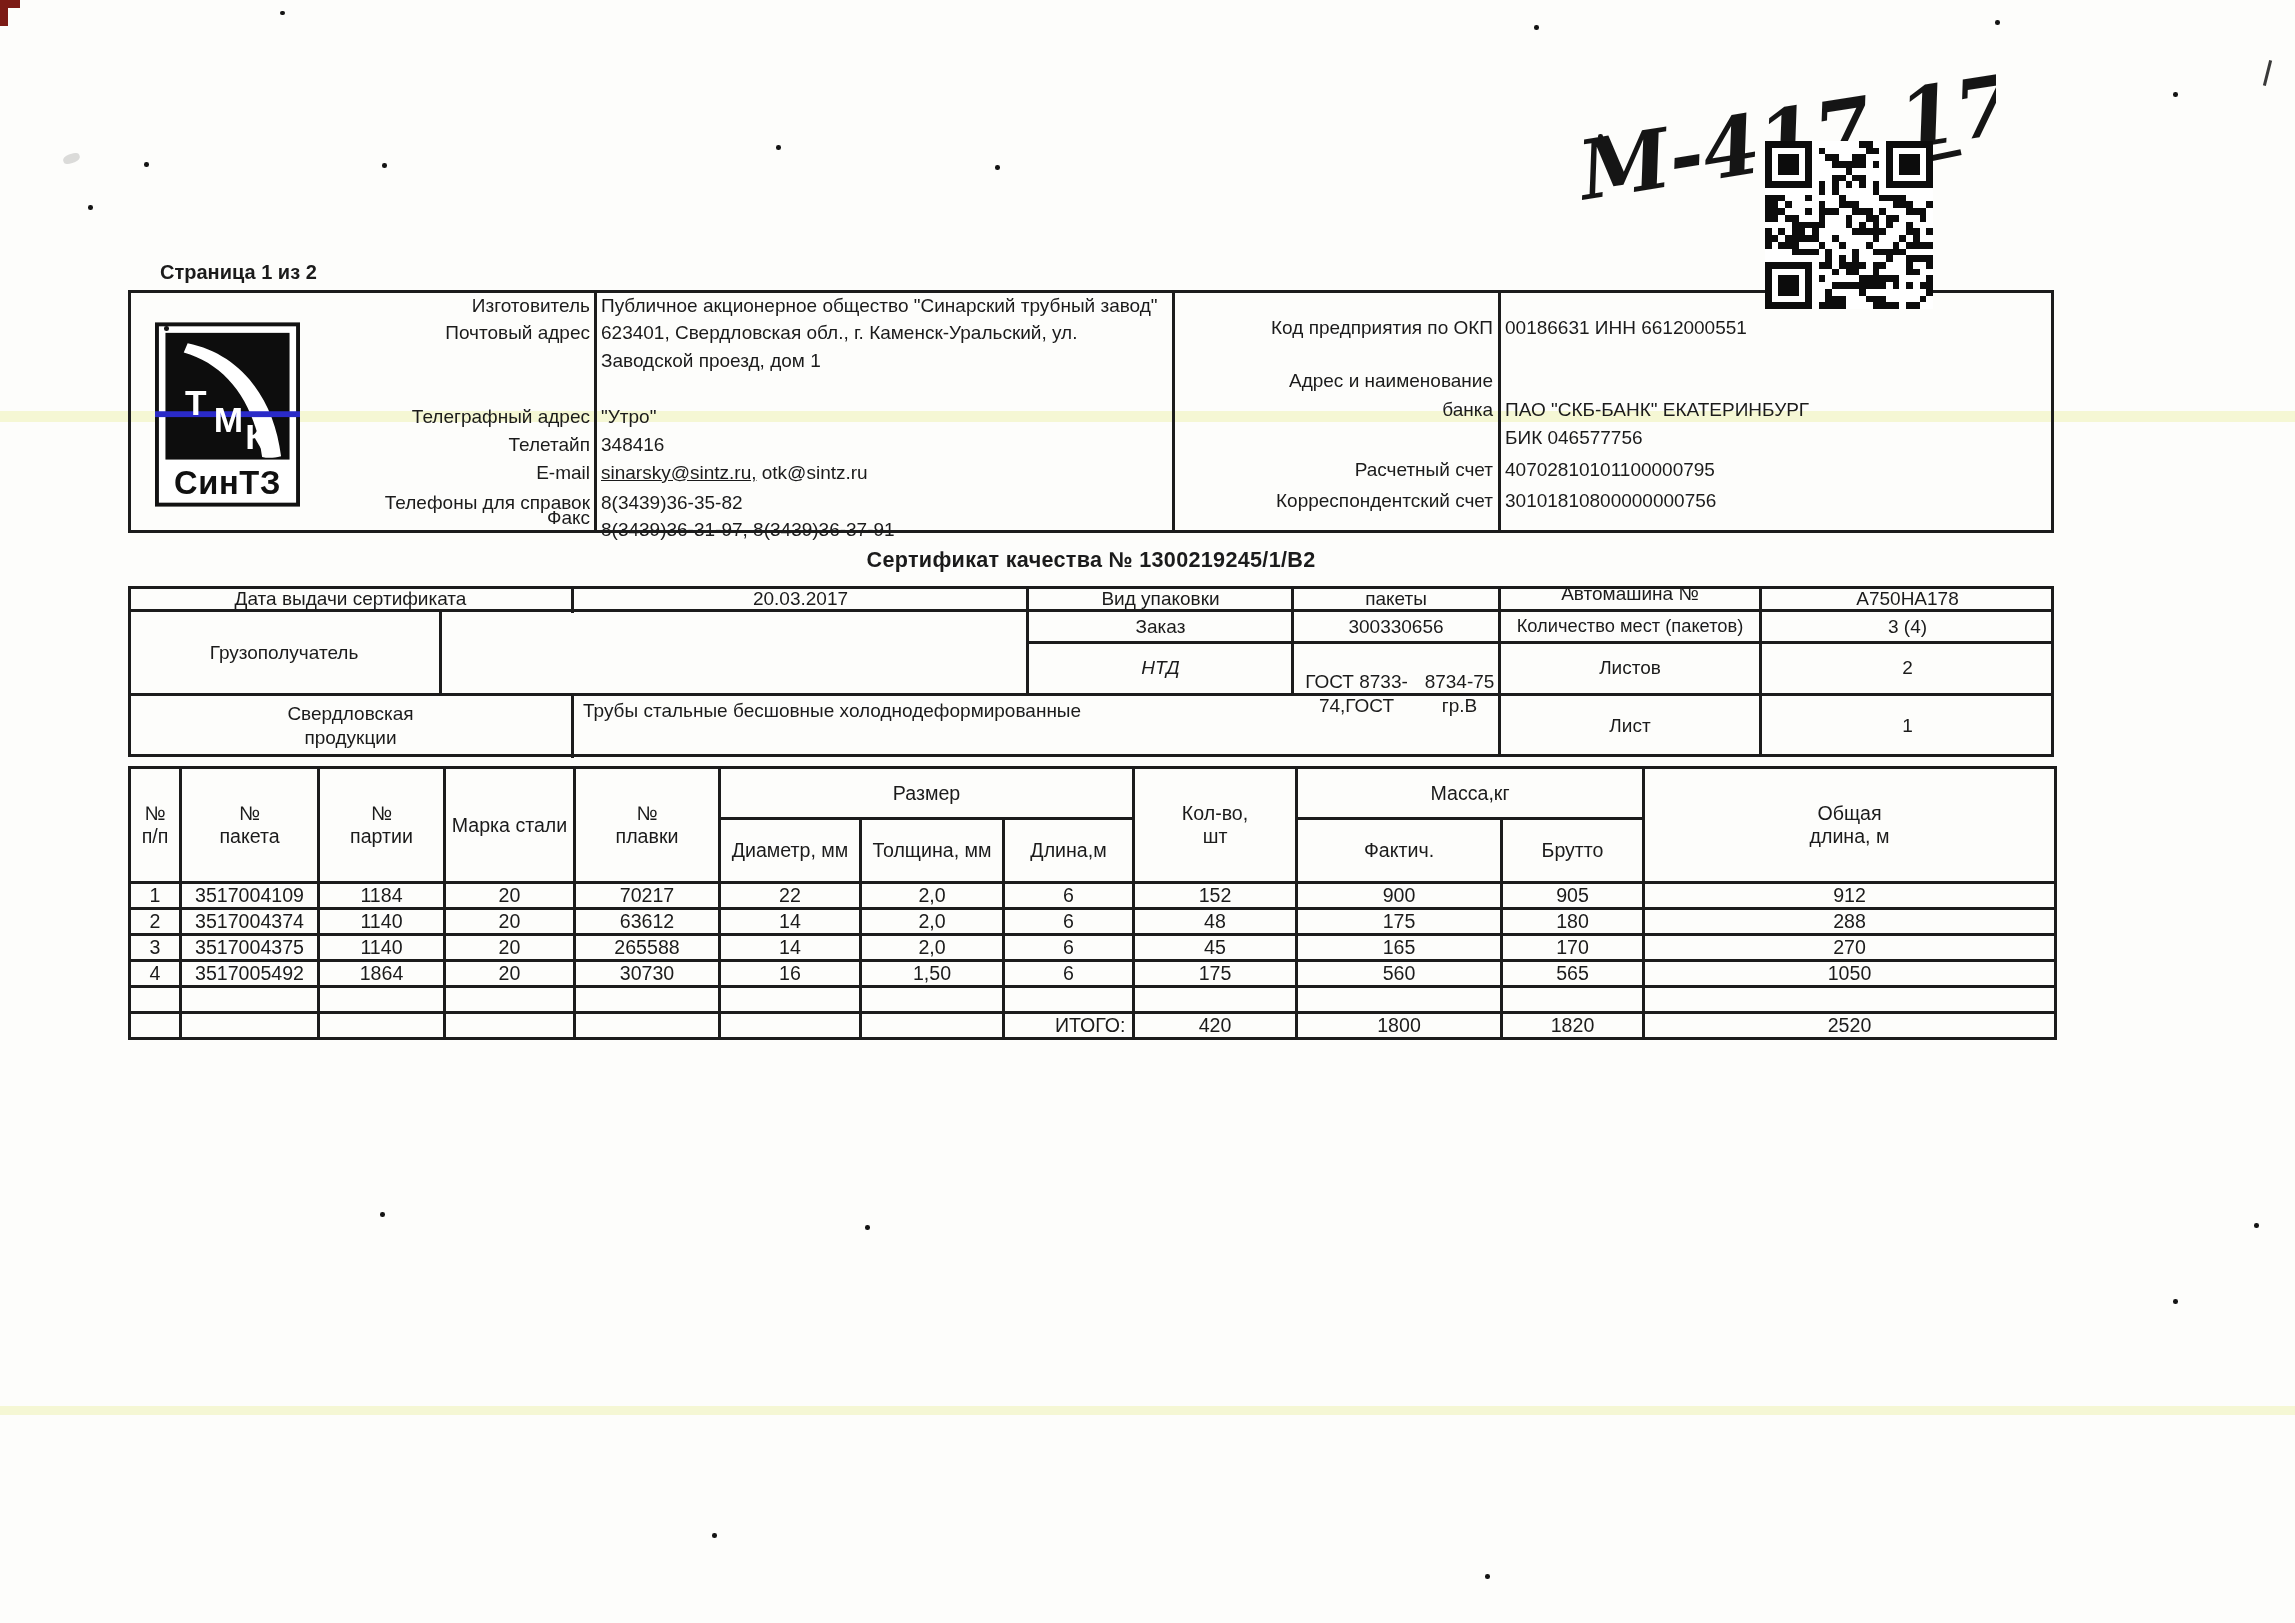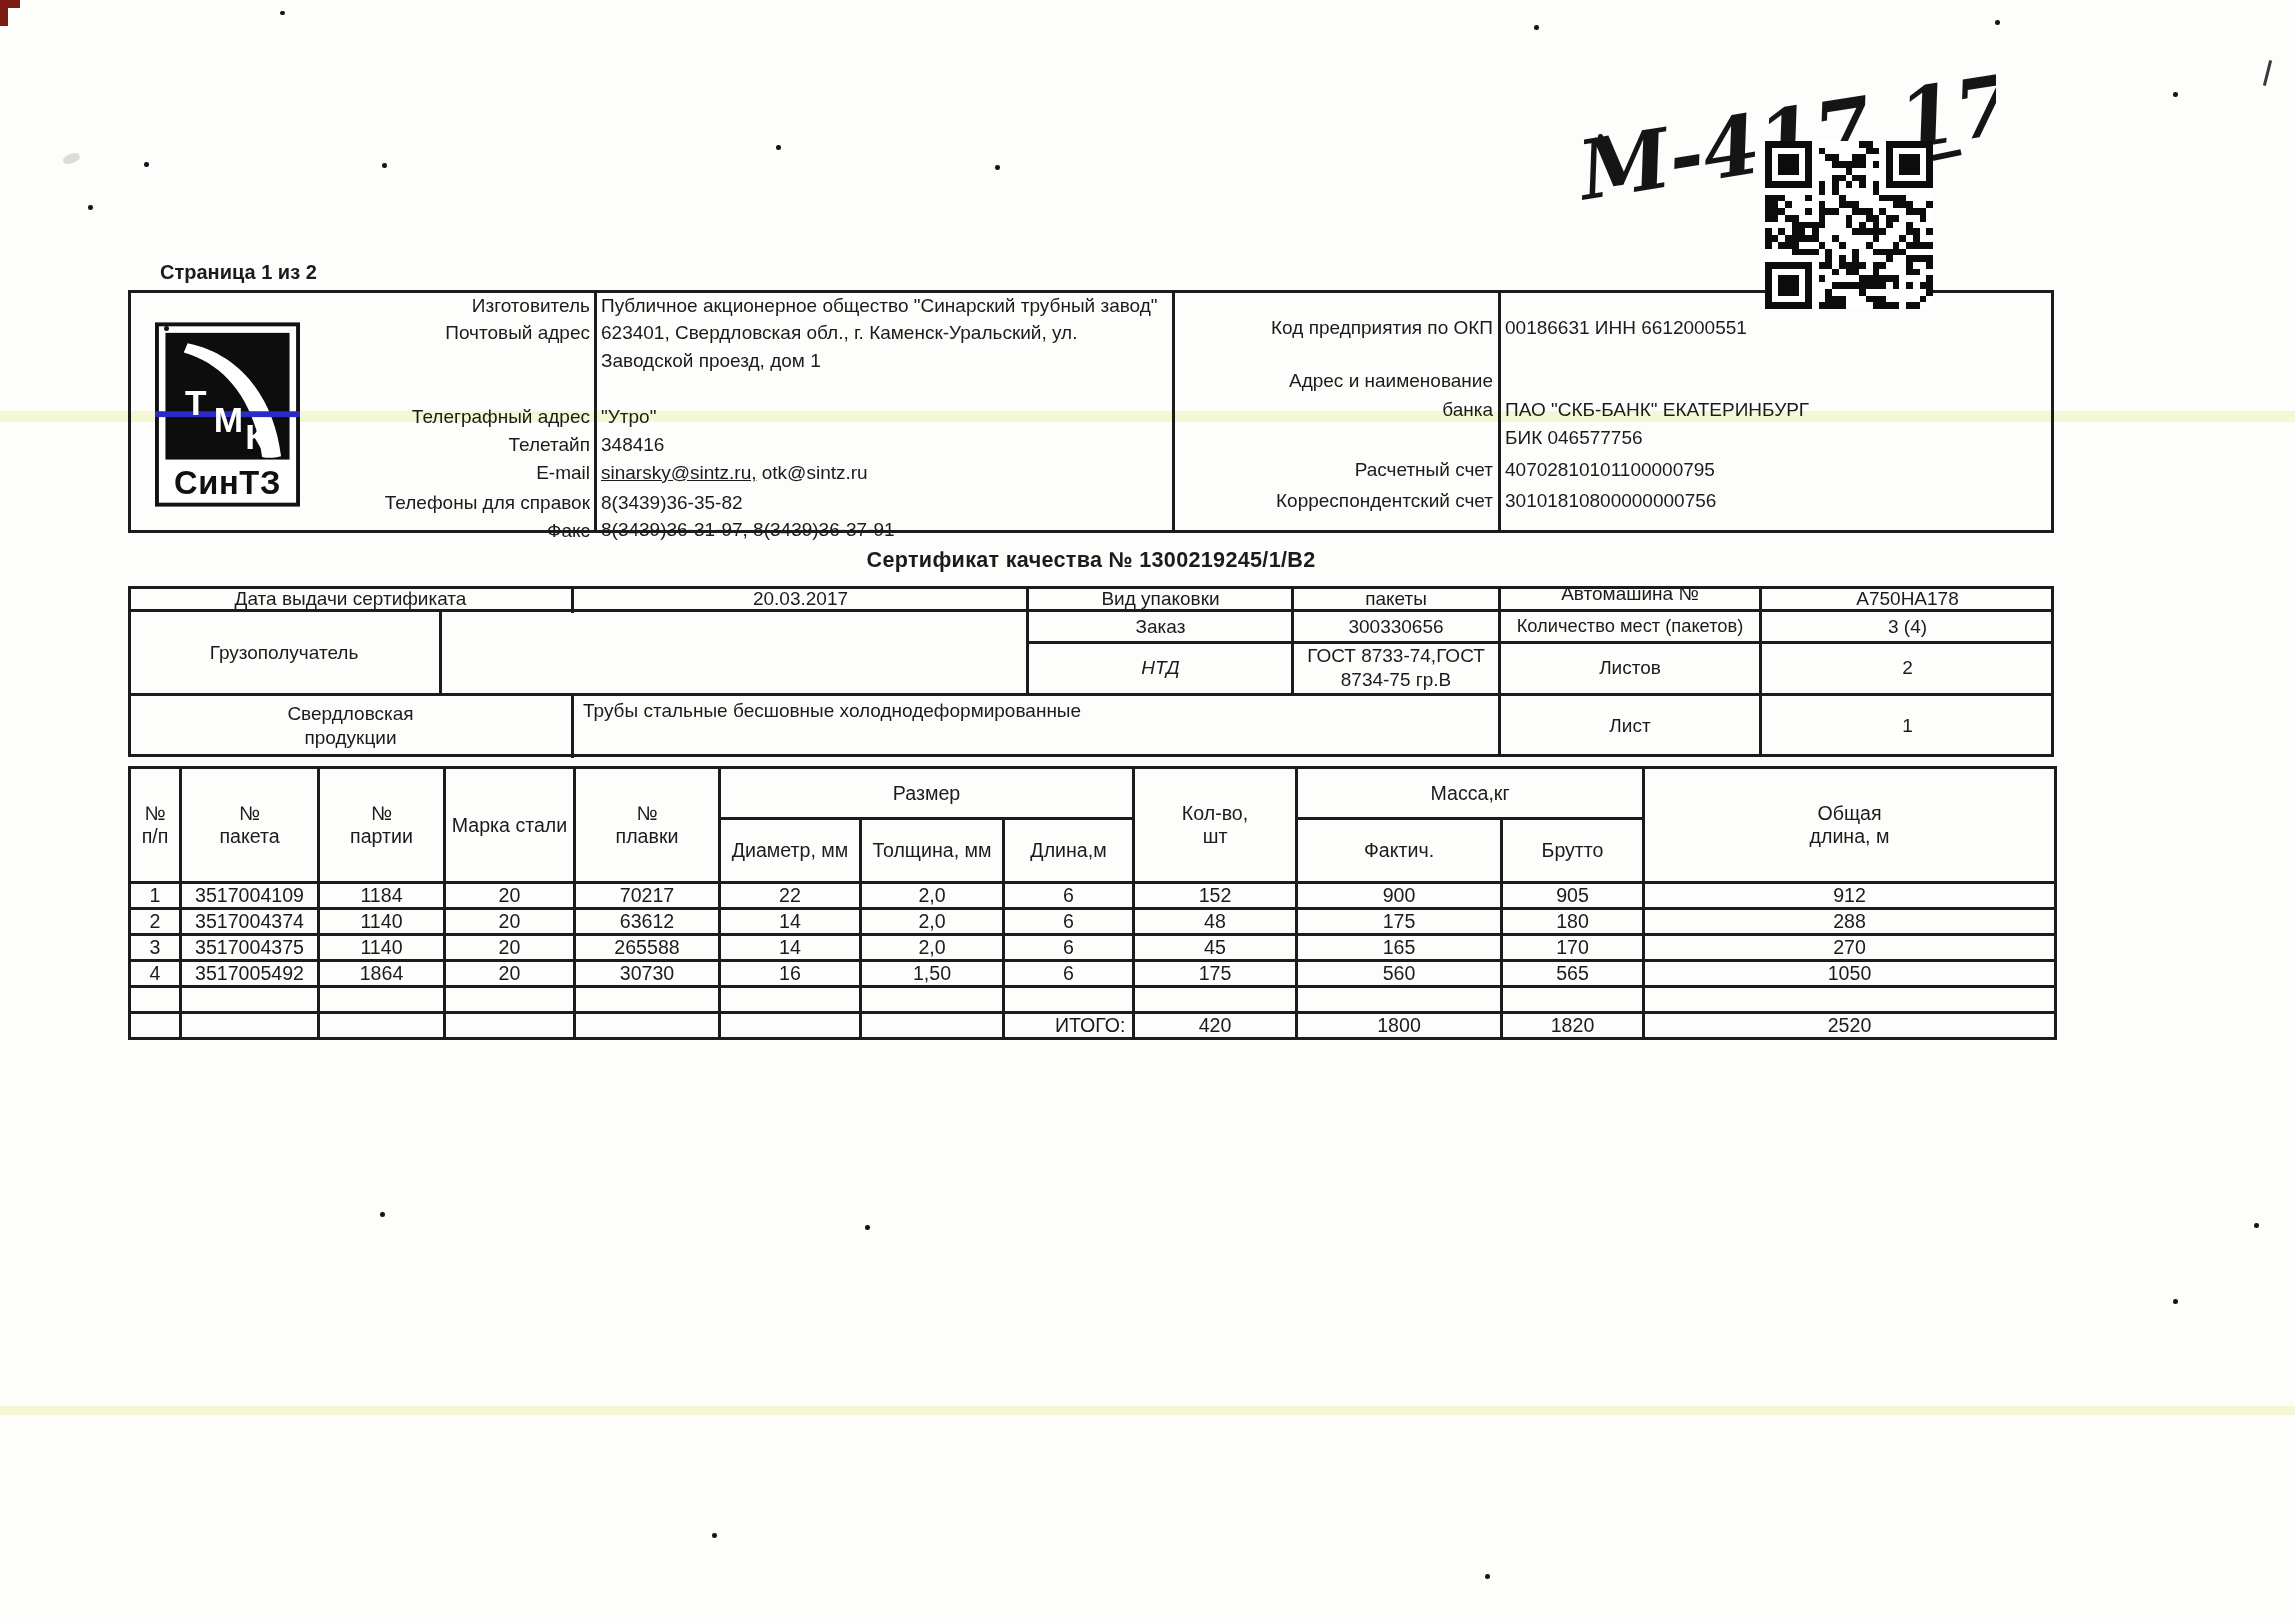--- a/index.html
+++ b/index.html
@@ -394,21 +394,21 @@
   <div class="val content" style="left:601px;top:320px;width:563px;">623401, Свердловская обл., г. Каменск-Уральский, ул.</div>
   <div class="val content" style="left:601px;top:348px;width:563px;">Заводской проезд, дом 1</div>
   <div class="lab content" style="left:209px;top:404px;width:381px;">Телеграфный адрес</div>
   <div class="val content" style="left:601px;top:404px;width:563px;">"Утро"</div>
   <div class="lab content" style="left:209px;top:432px;width:381px;">Телетайп</div>
   <div class="val content" style="left:601px;top:432px;width:563px;">348416</div>
   <div class="lab content" style="left:209px;top:460px;width:381px;">E-mail</div>
   <div class="val content" style="left:601px;top:460px;width:563px;"><span class="underl">sinarsky@sintz.ru,</span><span> otk@sintz.ru</span></div>
   <div class="lab content" style="left:209px;top:490px;width:381px;">Телефоны для справок</div>
   <div class="val content" style="left:601px;top:490px;width:563px;">8(3439)36-35-82</div>
-  <div class="lab content" style="left:209px;top:518px;width:381px;">Факс</div>
+  <div class="lab content" style="left:209px;top:505px;width:381px;">Факс</div>
   <div class="val content" style="left:601px;top:517px;width:563px;">8(3439)36-31-97, 8(3439)36-37-91</div>
 
   <div class="lab content" style="left:1178px;top:315px;width:315px;">Код предприятия по ОКП</div>
   <div class="val content" style="left:1505px;top:315px;width:543px;">00186631 ИНН 6612000551</div>
   <div class="lab content" style="left:1178px;top:368px;width:315px;">Адрес и наименование</div>
   <div class="lab content" style="left:1178px;top:397px;width:315px;">банка</div>
   <div class="val content" style="left:1505px;top:397px;width:543px;">ПАО "СКБ-БАНК" ЕКАТЕРИНБУРГ</div>
   <div class="val content" style="left:1505px;top:425px;width:543px;">БИК 046577756</div>
   <div class="lab content" style="left:1178px;top:457px;width:315px;">Расчетный счет</div>
   <div class="val content" style="left:1505px;top:457px;width:543px;">40702810101100000795</div>
@@ -436,21 +436,21 @@
   <div class="cell content" style="left:1499px;top:586px;width:262px;height:16px;">Автомашина №</div>
   <div class="cell content" style="left:1761px;top:586px;width:293px;height:26px;">А750НА178</div>
 
   <div class="cell content" style="left:128px;top:611px;width:312px;height:83px;">Грузополучатель</div>
   <div class="cell content" style="left:1028px;top:611px;width:265px;height:31px;">Заказ</div>
   <div class="cell content" style="left:1293px;top:611px;width:206px;height:31px;">300330656</div>
   <div class="cell content" style="left:1499px;top:611px;width:262px;height:31px;font-size:18.3px;">Количество мест (пакетов)</div>
   <div class="cell content" style="left:1761px;top:611px;width:293px;height:31px;">3 (4)</div>
 
   <div class="cell content" style="left:1028px;top:642px;width:265px;height:52px;font-style:italic;">НТД</div>
-  <div class="cell content" style="left:1293px;top:642px;width:206px;height:52px;flex-direction:column;">
+  <div class="cell content" style="left:1293px;top:668px;width:206px;height:52px;flex-direction:row;">
       <span>ГОСТ 8733-74,ГОСТ</span>
       <span>8734-75 гр.В</span>
     </div>
   <div class="cell content" style="left:1499px;top:642px;width:262px;height:52px;">Листов</div>
   <div class="cell content" style="left:1761px;top:642px;width:293px;height:52px;">2</div>
 
   <div class="cell content" style="left:128px;top:694px;width:445px;height:63px;flex-direction:column;">
       <span>Свердловская</span>
       <span>продукции</span>
     </div>

